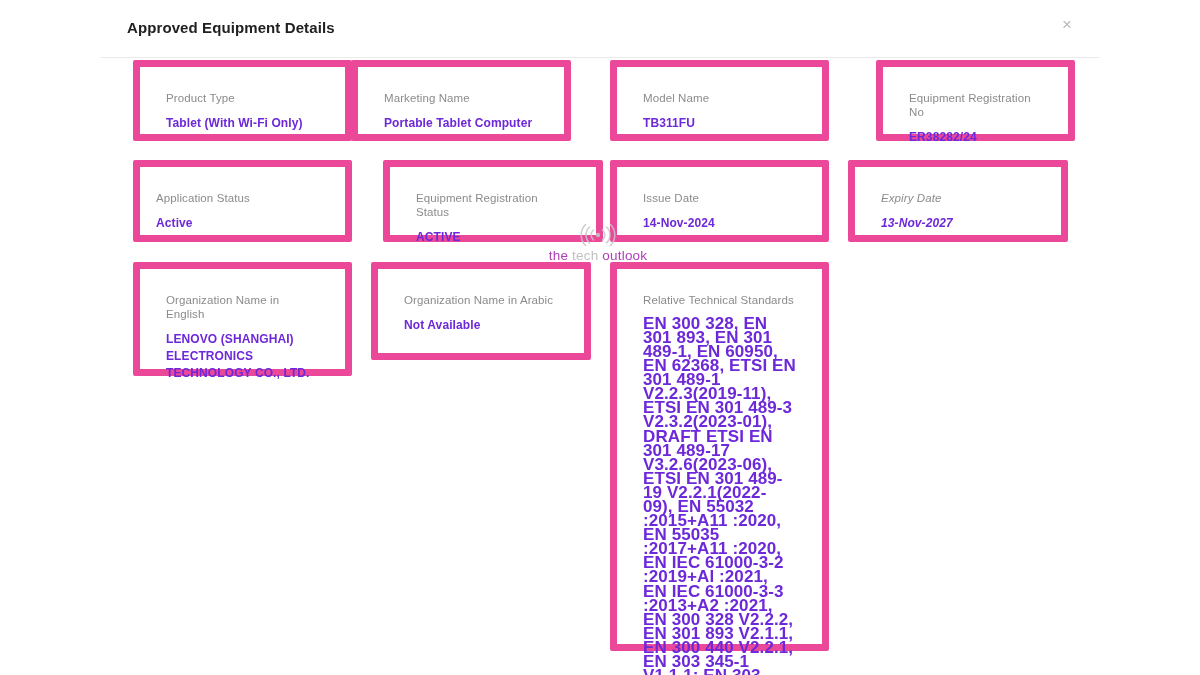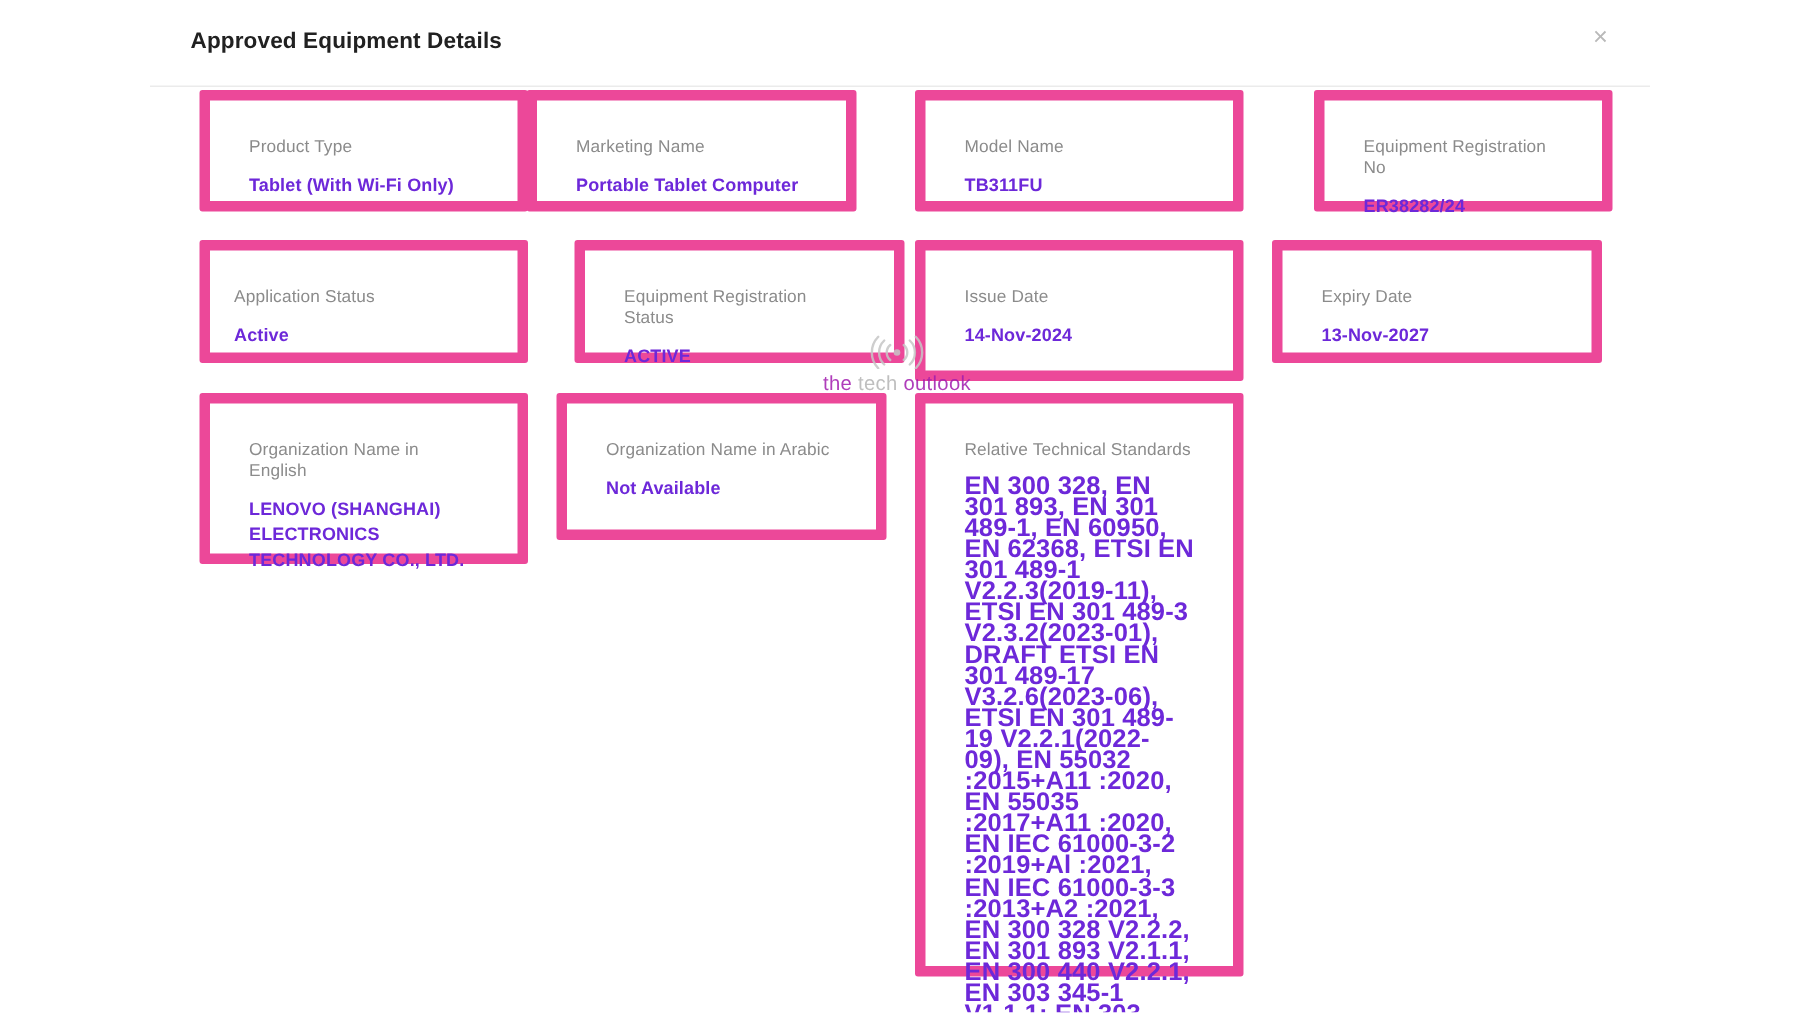--- a/index.html
+++ b/index.html
@@ -73,25 +73,25 @@
   </div>
 
   <div class="card" style="left:133px;top:160px;width:219px;height:82px;padding-left:16px;">
     <div class="label">Application Status</div>
     <div class="value">Active</div>
   </div>
   <div class="card" style="left:371px;top:160px;width:220px;height:82px;margin-left:12px;">
     <div class="label">Equipment Registration Status</div>
     <div class="value">ACTIVE</div>
   </div>
-  <div class="card" style="left:610px;top:160px;width:219px;height:94px;">
+  <div class="card" style="left:610px;top:160px;width:219px;height:82px;">
     <div class="label">Issue Date</div>
     <div class="value">14-Nov-2024</div>
   </div>
-  <div class="card" style="left:848px;top:160px;width:220px;height:82px;">
+  <div class="card" style="left:848px;top:160px;width:220px;height:82px;font-style:italic;">
     <div class="label">Expiry Date</div>
     <div class="value">13-Nov-2027</div>
   </div>
 
   <div class="watermark">
     <svg class="wm-icon" viewBox="0 0 52 30">
       <g fill="none" stroke="#c6c6c6" stroke-width="1.6" stroke-linecap="round">
         <circle cx="26" cy="19" r="2.2" fill="#c6c6c6" stroke="none"></circle>
         <path d="M21.5 24 A 6.5 6.5 0 0 1 21.5 14"></path>
         <path d="M30.5 14 A 6.5 6.5 0 0 1 30.5 24"></path>

